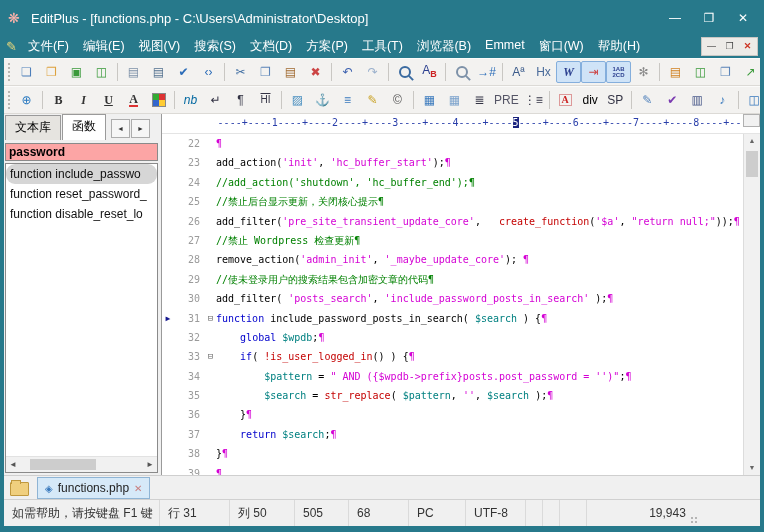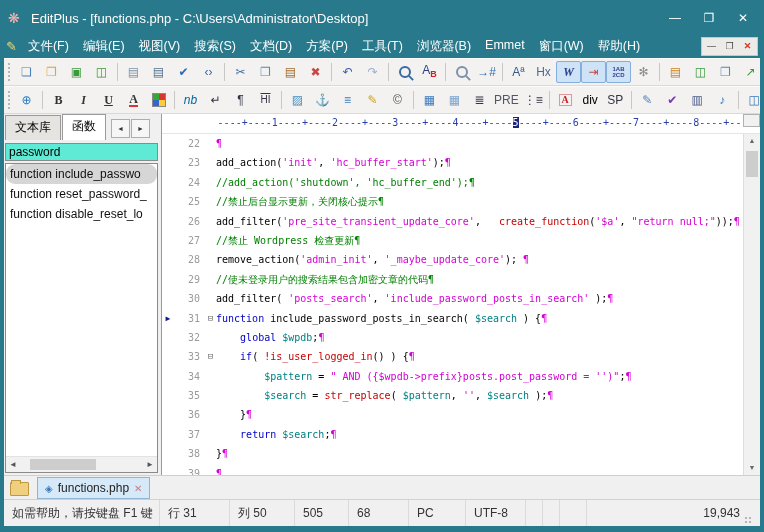--- a/index.html
+++ b/index.html
@@ -32,21 +32,21 @@
   .boxA{border:1px solid #d99;padding:0 2px;font-family:"Liberation Serif",serif;font-size:10px;font-weight:bold;}
   .serifB{font-family:"Liberation Serif",serif;font-weight:bold;}
   .serifI{font-family:"Liberation Serif",serif;font-style:italic;font-weight:bold;}
   .main{flex:1;display:flex;min-height:0;}
   .sidebar{width:157px;display:flex;flex-direction:column;background:#f0f0f0;padding:1px 3px 2px 1px;box-sizing:border-box;}
   .side-tabs{display:flex;align-items:flex-end;height:25px;}
   .side-tab{font-size:12px;padding:3px 9px 4px;border:1px solid #9a9a9a;border-bottom:none;background:#e6e4e0;margin-right:1px;white-space:nowrap;}
   .side-tab.active{background:#fff;padding-bottom:5px;}
   .tab-arrows{margin-left:4px;display:flex;gap:1px;margin-bottom:2px;}
   .tab-arrow{width:17px;height:17px;border:1px solid #adadad;background:#f6f6f6;font-size:7px;color:#333;display:flex;align-items:center;justify-content:center;}
-  .func-input{height:18px;border:1px solid #8a8a8a;font-size:12px;padding:1px 3px;margin:3px 0 2px;background:#5eead4;font-family:"Liberation Sans",sans-serif;width:100%;box-sizing:border-box;}
+  .func-input{height:18px;border:1px solid #8a8a8a;font-size:12px;padding:1px 3px;margin:3px 0 2px;background:#fca5a5;font-family:"Liberation Sans",sans-serif;width:100%;box-sizing:border-box;font-weight:bold;}
   .func-list{flex:1;border:1px solid #8a8a8a;background:#fff;position:relative;overflow:hidden;font-size:12px;}
   .func-item{height:20px;line-height:20px;padding-left:4px;white-space:nowrap;overflow:hidden;color:#111;border-radius:9px;}
   .func-item.selected{background:#d6d6d6;}
   .hscroll{position:absolute;bottom:0;left:0;right:0;height:15px;background:#f1f1f1;display:flex;align-items:center;border-top:1px solid #e2e2e2;}
   .hs-arrow{width:14px;text-align:center;font-size:8px;color:#555;}
   .hs-thumb{width:66px;height:11px;background:#cdcdcd;margin-left:10px;}
   .editor{flex:1;background:#fff;display:flex;flex-direction:column;border-left:1px solid #9a9a9a;min-width:0;}
   .ruler-row{height:19px;display:flex;border-bottom:1px solid #e4e4e4;}
   .ruler{flex:1;font-family:"DejaVu Sans Mono",monospace;font-size:10px;color:#2a3faa;white-space:pre;padding-left:54px;line-height:18px;overflow:hidden;text-align:center;}
   .ruler-cursor{background:#1a237e;color:#fff;}
@@ -65,21 +65,21 @@
   .vs-thumb{width:12px;height:26px;background:#cdcdcd;margin-top:3px;}
   .vs-space{flex:1;}
   .tabbar{height:23px;background:#f0f0f0;display:flex;align-items:flex-end;padding:0 6px;gap:8px;border-top:1px solid #cfcfcf;}
   .folder-icon{width:17px;height:12px;background:#f0cf7e;border:1px solid #c0983e;border-radius:1px;margin-bottom:3px;position:relative;}
   .folder-icon::before{content:"";position:absolute;top:-3px;left:0;width:8px;height:3px;background:#f0cf7e;border:1px solid #c0983e;border-bottom:none;}
   .doc-tab{height:20px;background:#d6e9f8;border:1px solid #8fb4d4;display:flex;align-items:center;gap:5px;padding:0 7px;font-size:12px;color:#222;}
   .diamond{color:#3a7abd;font-size:10px;}
   .tab-close{color:#c97f7f;font-size:10px;}
   .statusbar{height:26px;background:#f0f0f0;border-top:1px solid #d0d0d0;display:flex;align-items:stretch;font-size:12px;color:#333;}
   .sb-cell{border-right:1px solid #dadada;display:flex;align-items:center;padding-left:8px;white-space:nowrap;overflow:hidden;flex:none;box-sizing:border-box;}
-  .sb-last{flex:1;justify-content:flex-end;padding-right:6px;border-right:none;}
+  .sb-last{flex:1;justify-content:center;padding-right:6px;border-right:none;}
   .grip-dots{width:8px;height:8px;margin:14px 2px 0 4px;background:
     radial-gradient(#b5b5b5 1px, transparent 1.2px) 0 0/4px 4px;}
 </style>
 </head>
 <body>
 
 <div class="app">
 
   <div class="titlebar">
     <span class="app-icon">❋</span>

